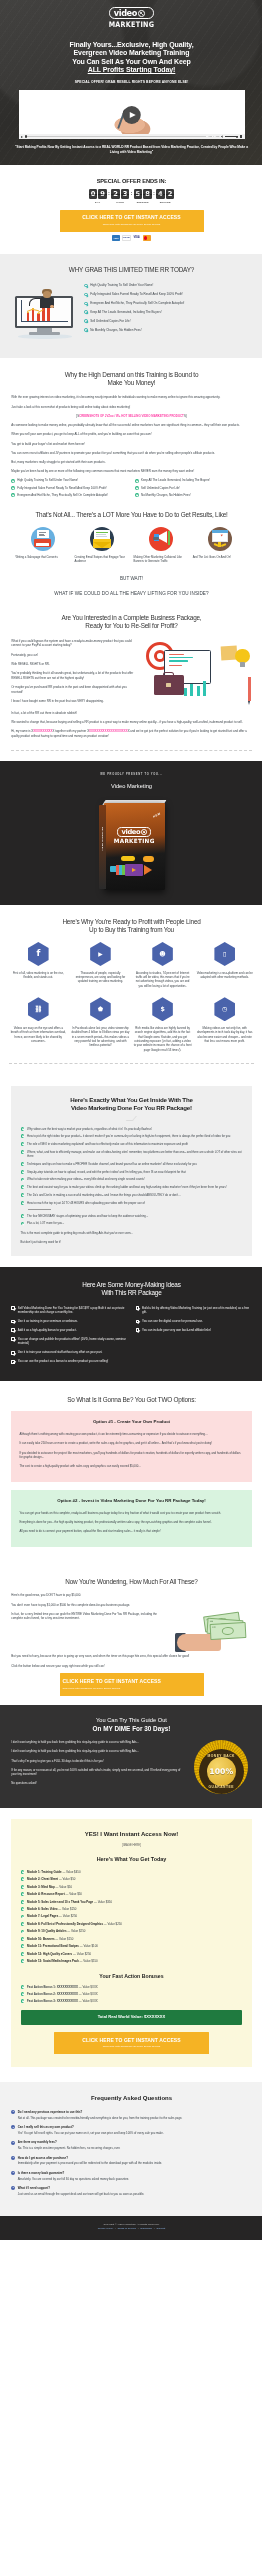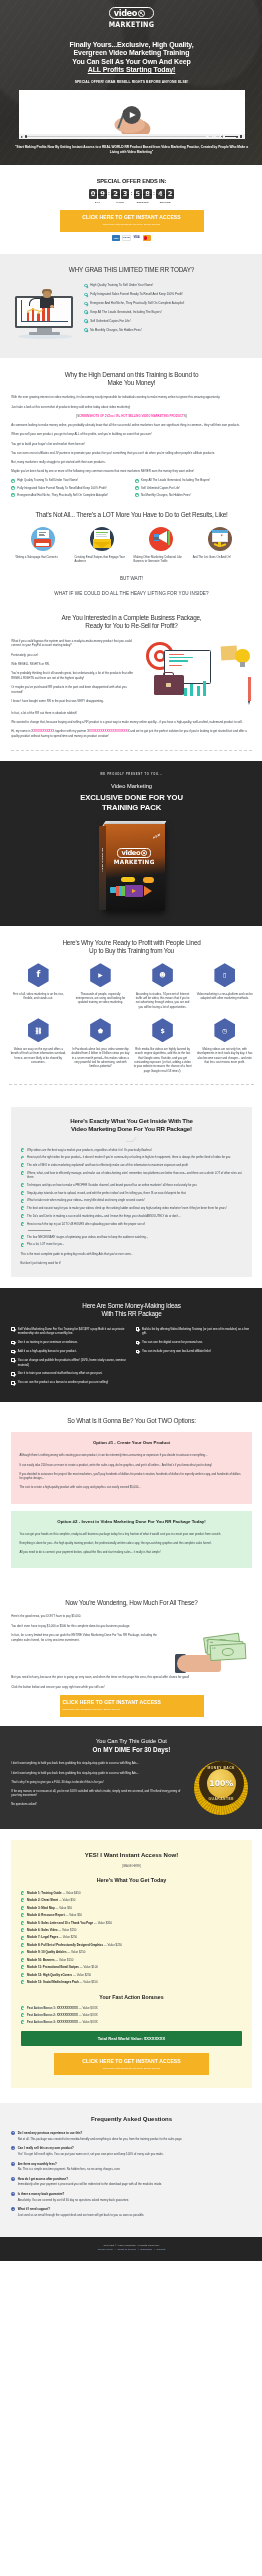--- a/index.html
+++ b/index.html
@@ -340,21 +340,21 @@
   .guarantee{ background:#333232;padding:12.4px 11.3px 13.4px;color:#fff; }
   .guarantee h2{ text-align:center;font-size:5.7px;font-weight:400;line-height:1.3; }
   .guarantee h2 b{ font-weight:800;font-size:6.4px; }
   .gr-split{ display:flex;gap:7.2px;margin-top:7.2px;align-items:flex-start; }
   .gr-text{ flex:1.3; }
   .gr-text .p{ color:#eaeaea;font-size:2.8px; }
   .gr-badge{ flex:0 0 61px;display:flex;justify-content:center; }
   .seal{
     width:54px;height:54px;border-radius:50%;
     background:repeating-conic-gradient(#e3b100 0 3deg,#c79400 3deg 6deg);
-    display:flex;align-items:flex-start;justify-content:center;position:relative;
+    display:flex;align-items:flex-end;justify-content:center;position:relative;
   }
   .seal-in{
     width:45px;height:45px;border-radius:50%;background:#3a2a10;
     display:flex;align-items:center;justify-content:center;position:relative;
   }
   .seal-core{
     width:29px;height:29px;border-radius:50%;
     background:radial-gradient(circle at 35% 30%,#f6d66a,#d8a520);
     display:flex;align-items:center;justify-content:center;
     color:#fff;font-size:7.7px;font-weight:800;font-family:"DejaVu Sans",sans-serif;
@@ -678,24 +678,20 @@
     <p class="p">We wanted to change that, because buying and selling a RR product is a great way to make money online quickly... if you have a high-quality, well-crafted, in-demand product to sell.</p>
     <p class="p">
       <span>Hi, my name is X</span><span class="pink">XXXXXXXXXX</span><span>X together with my partner X</span><span class="pink">XXXXXXXXXXXXXXXXXXXX</span><span>X and we've got just the perfect solution for you if you're looking to get started fast and offer a quality product without having to spend time and money on product creation!</span>
     </p>
     <div class="dashed-div"></div>
   </section>
 
   <section class="dark-sec">
     <div class="eyebrow">WE PROUDLY PRESENT TO YOU...</div>
     <div class="prodname">Video Marketing</div>
-    <div class="bigtitle">
-      <span>EXCLUSIVE DONE FOR YOU</span><br>
-      <span>TRAINING PACK</span>
-    </div>
     <div class="box3d">
       <span class="box-top"></span>
       <span class="box-face">
         <span class="box-new">NEW</span>
         <span class="box-logo">
           <span class="pill">
               <span class="pw">video</span>
               <span class="reel" style="width:5.7px;height:5.7px;border-width:1px;"></span>
             </span>
           <span class="mk">MARKETING</span>

